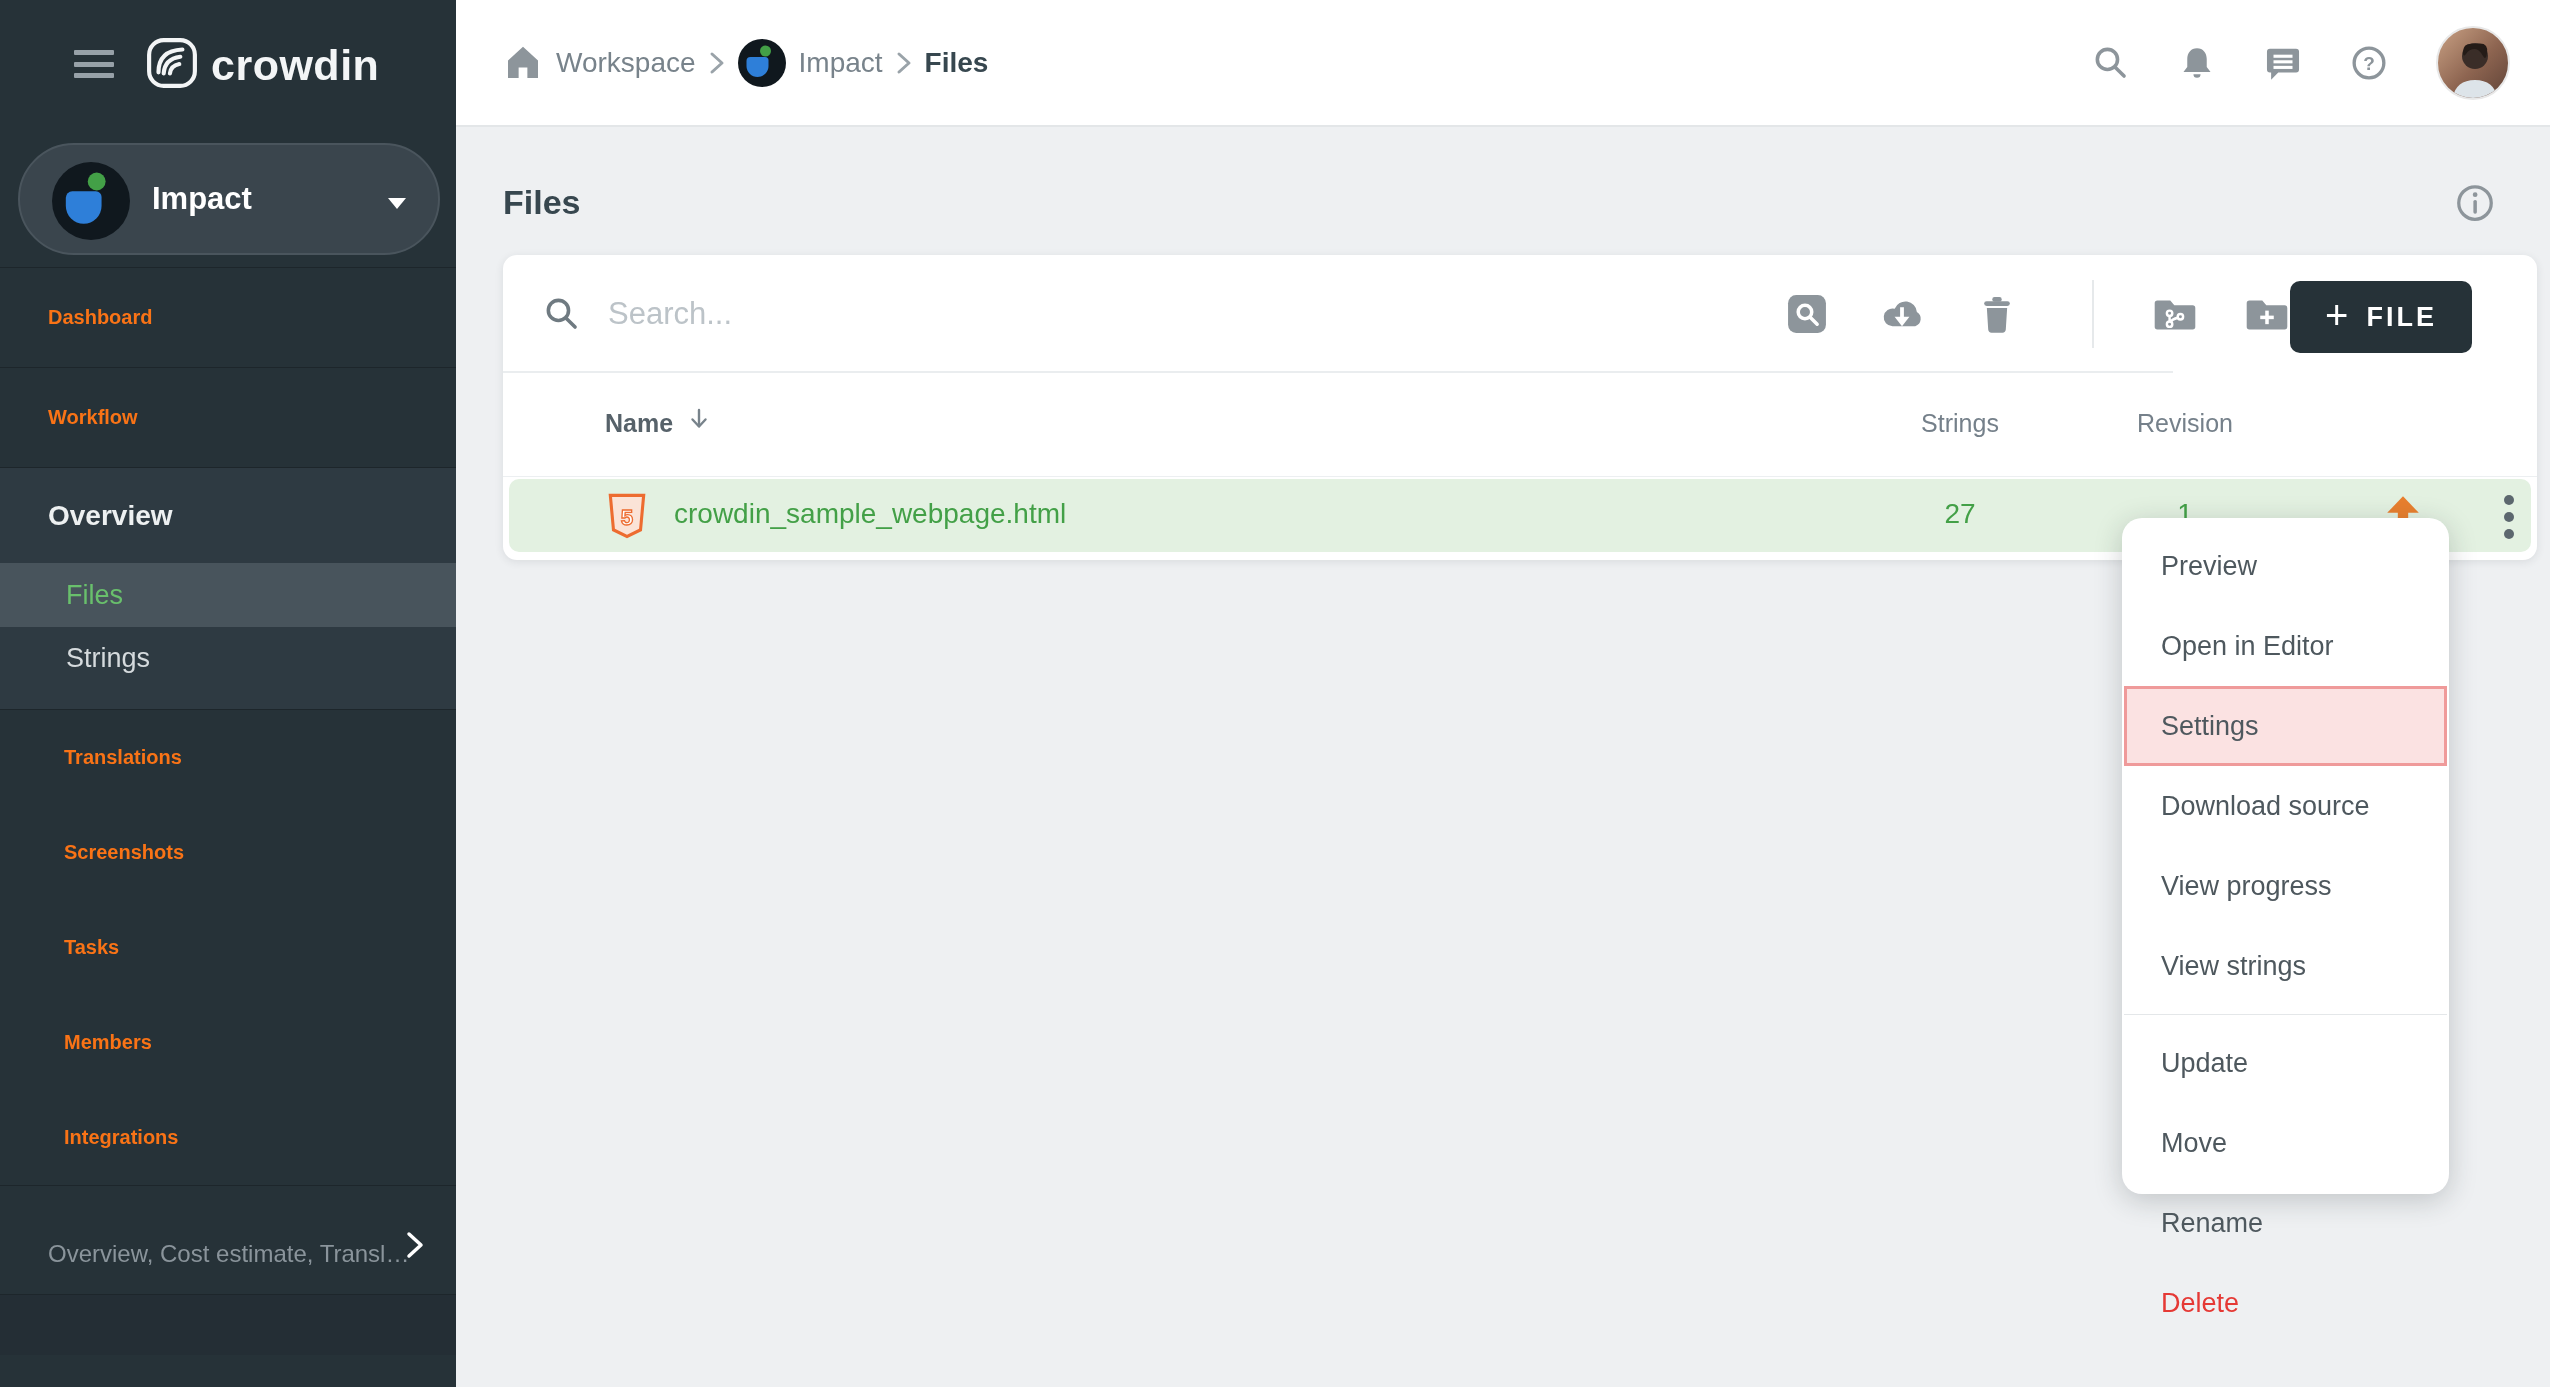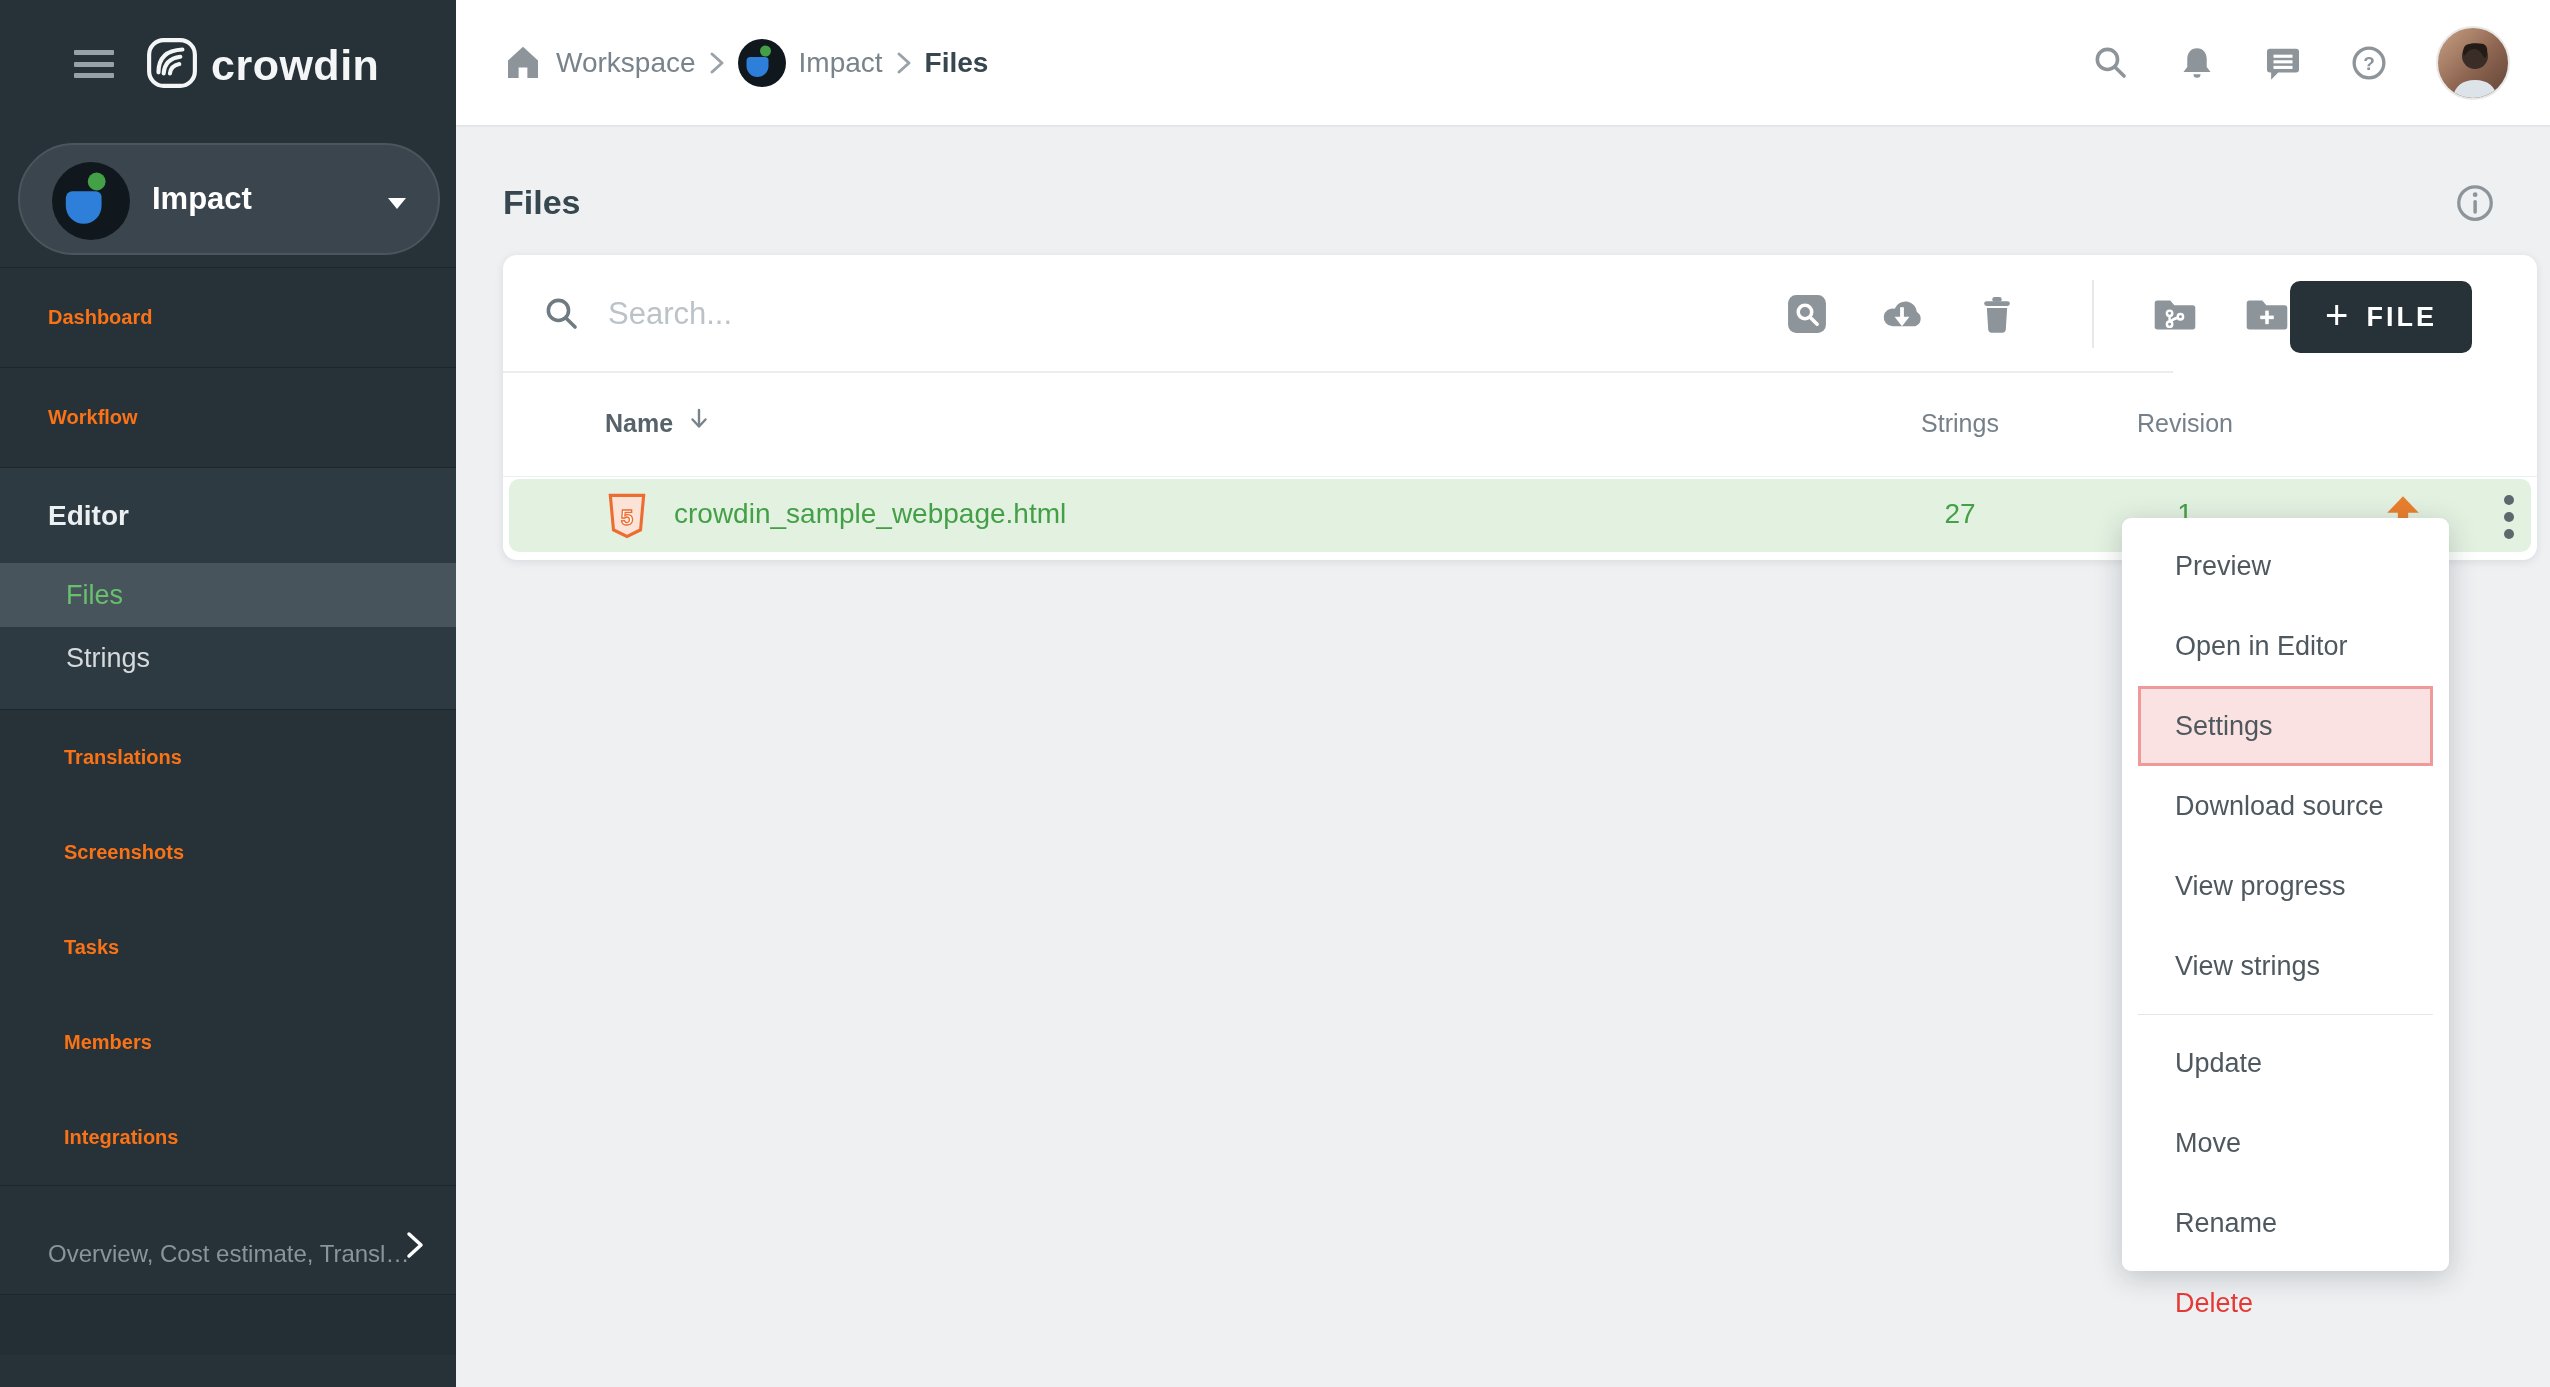--- a/index.html
+++ b/index.html
@@ -74,21 +74,21 @@
 
   .trow { position:absolute; left:6px; top:224px; width:2022px; height:73px; background:#e3f1e1; border-radius:10px; cursor:pointer; }
   .file-type-icon { position:absolute; left:97px; top:13px; width:42px; height:48px; }
   .file-name { position:absolute; left:165px; top:19px; font-size:28px; color:#43a047; }
   .cell-strings { position:absolute; left:1361px; top:19px; width:180px; text-align:center; font-size:28px; color:#43a047; }
   .cell-revision { position:absolute; left:1586px; top:19px; width:180px; text-align:center; font-size:28px; color:#43a047; }
   .upload-icon { position:absolute; left:1871px; top:13px; width:46px; height:46px; color:#e87f2e; cursor:pointer; }
   .kebab-icon { position:absolute; left:1993px; top:14px; width:14px; height:48px; color:#5c676e; cursor:pointer; }
 
   
-  .context-menu { position:absolute; left:2122px; top:518px; width:327px; height:753px; background:#ffffff; border-radius:9px; box-shadow:0 6px 28px rgba(30,40,46,.22); z-index:40; padding:8px 16px; }
+  .context-menu { position:absolute; left:2122px; top:518px; width:327px; height:676px; background:#ffffff; border-radius:20px; box-shadow:0 6px 28px rgba(30,40,46,.22); z-index:40; padding:8px 2px; }
   .menu-item { height:80px; display:flex; align-items:center; padding-left:37px; font-size:27px; color:#4e585e; cursor:pointer; }
   .menu-item.highlight { background:#fbe2e2; border:3px solid #ef9a9a; padding-left:34px; }
   .menu-item.danger { color:#e53935; }
   .menu-divider { height:1px; background:#e4e7e9; margin:8px 0; }
 </style>
 </head>
 <body>
 
 <div id="app">
 
@@ -127,21 +127,21 @@
           </svg>
       </span>
     </div>
     <div class="sidebar-divider"></div>
 
     <nav class="nav">
       <div class="nav-item">Dashboard</div>
       <div class="nav-item">Workflow</div>
 
       <div class="sources">
-        <div class="sources-head">Editor</div>
+        <div class="sources-head">Overview</div>
         <div class="sub-item active">Files</div>
         <div class="sub-item strings">Strings</div>
       </div>
 
       <div class="nav-group">
         <div class="nav-item">Translations</div>
         <div class="nav-item">Screenshots</div>
         <div class="nav-item">Tasks</div>
         <div class="nav-item">Members</div>
         <div class="nav-item">Integrations</div>

